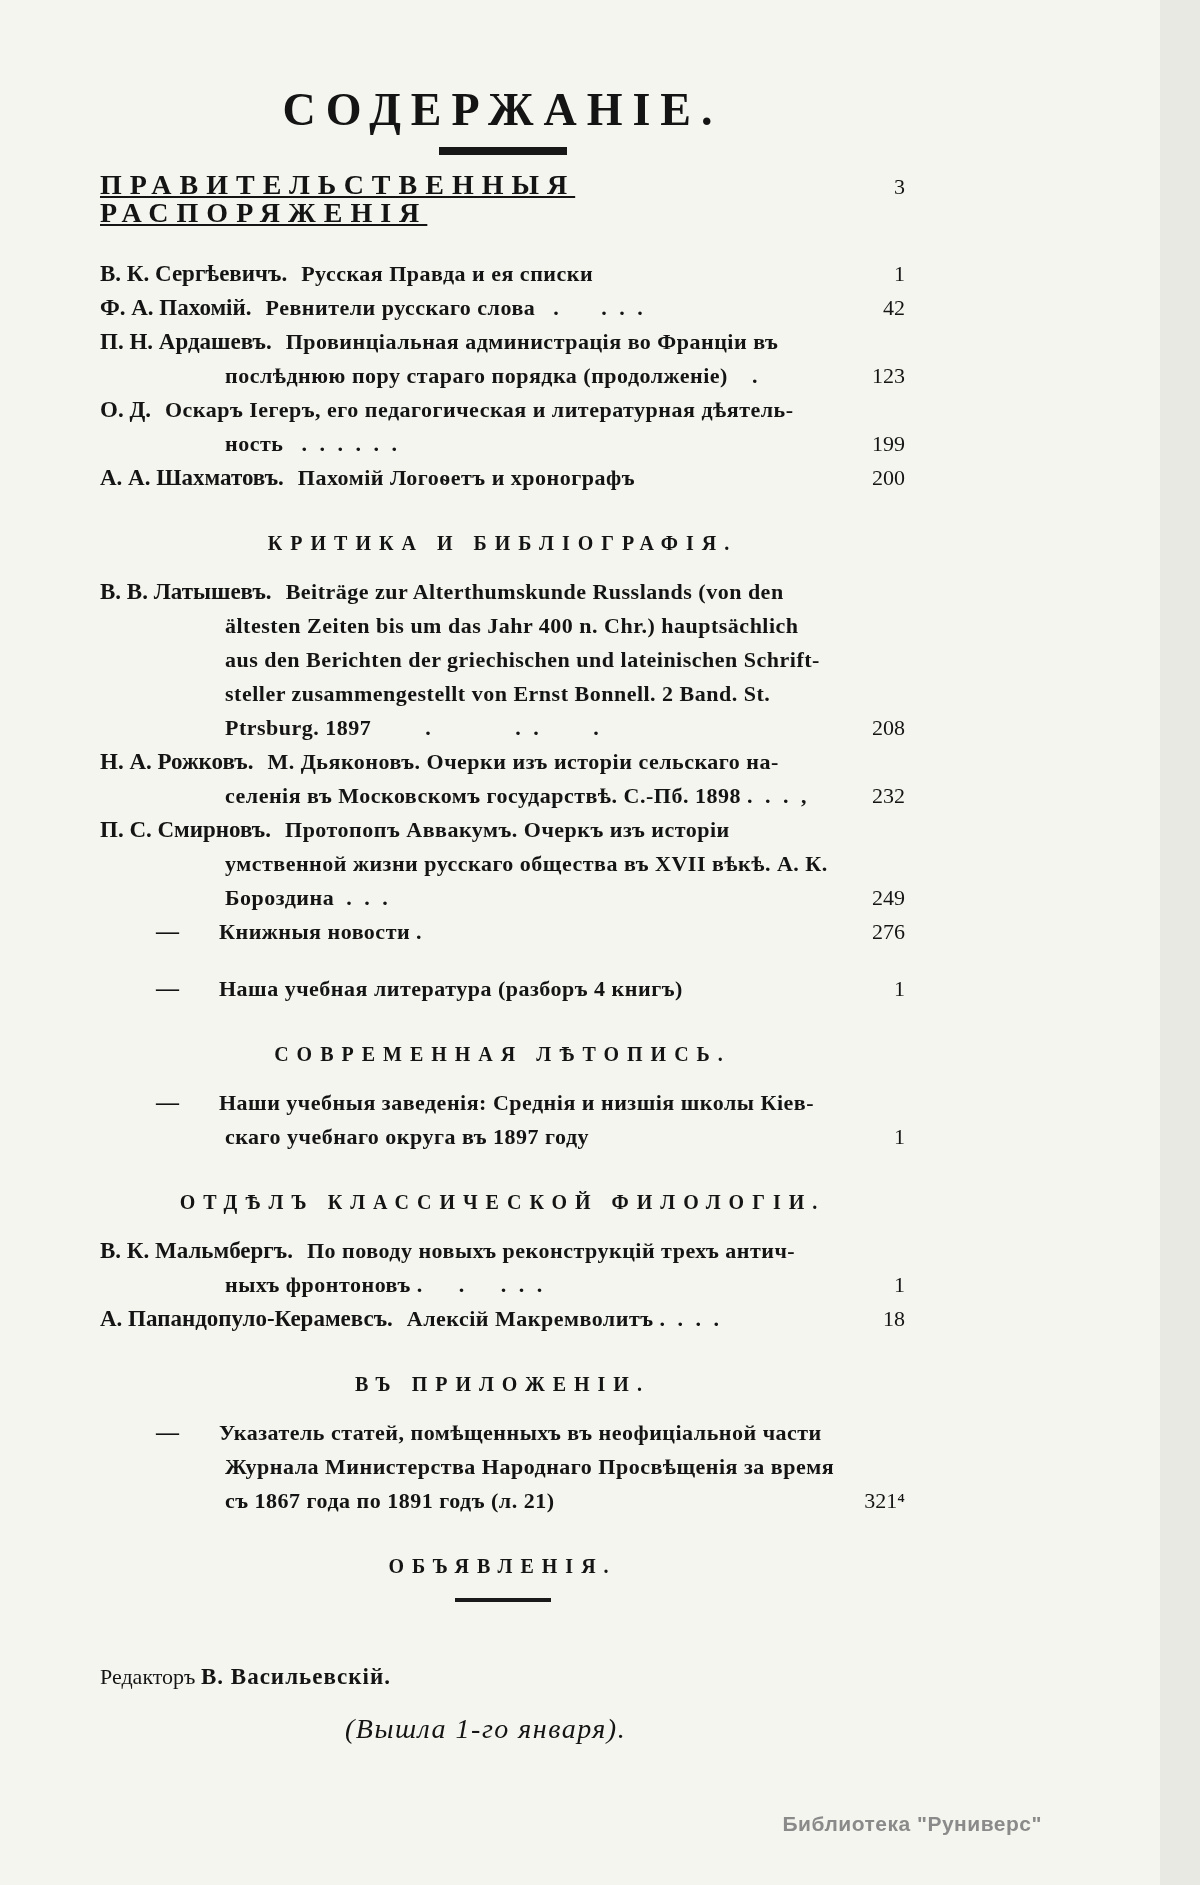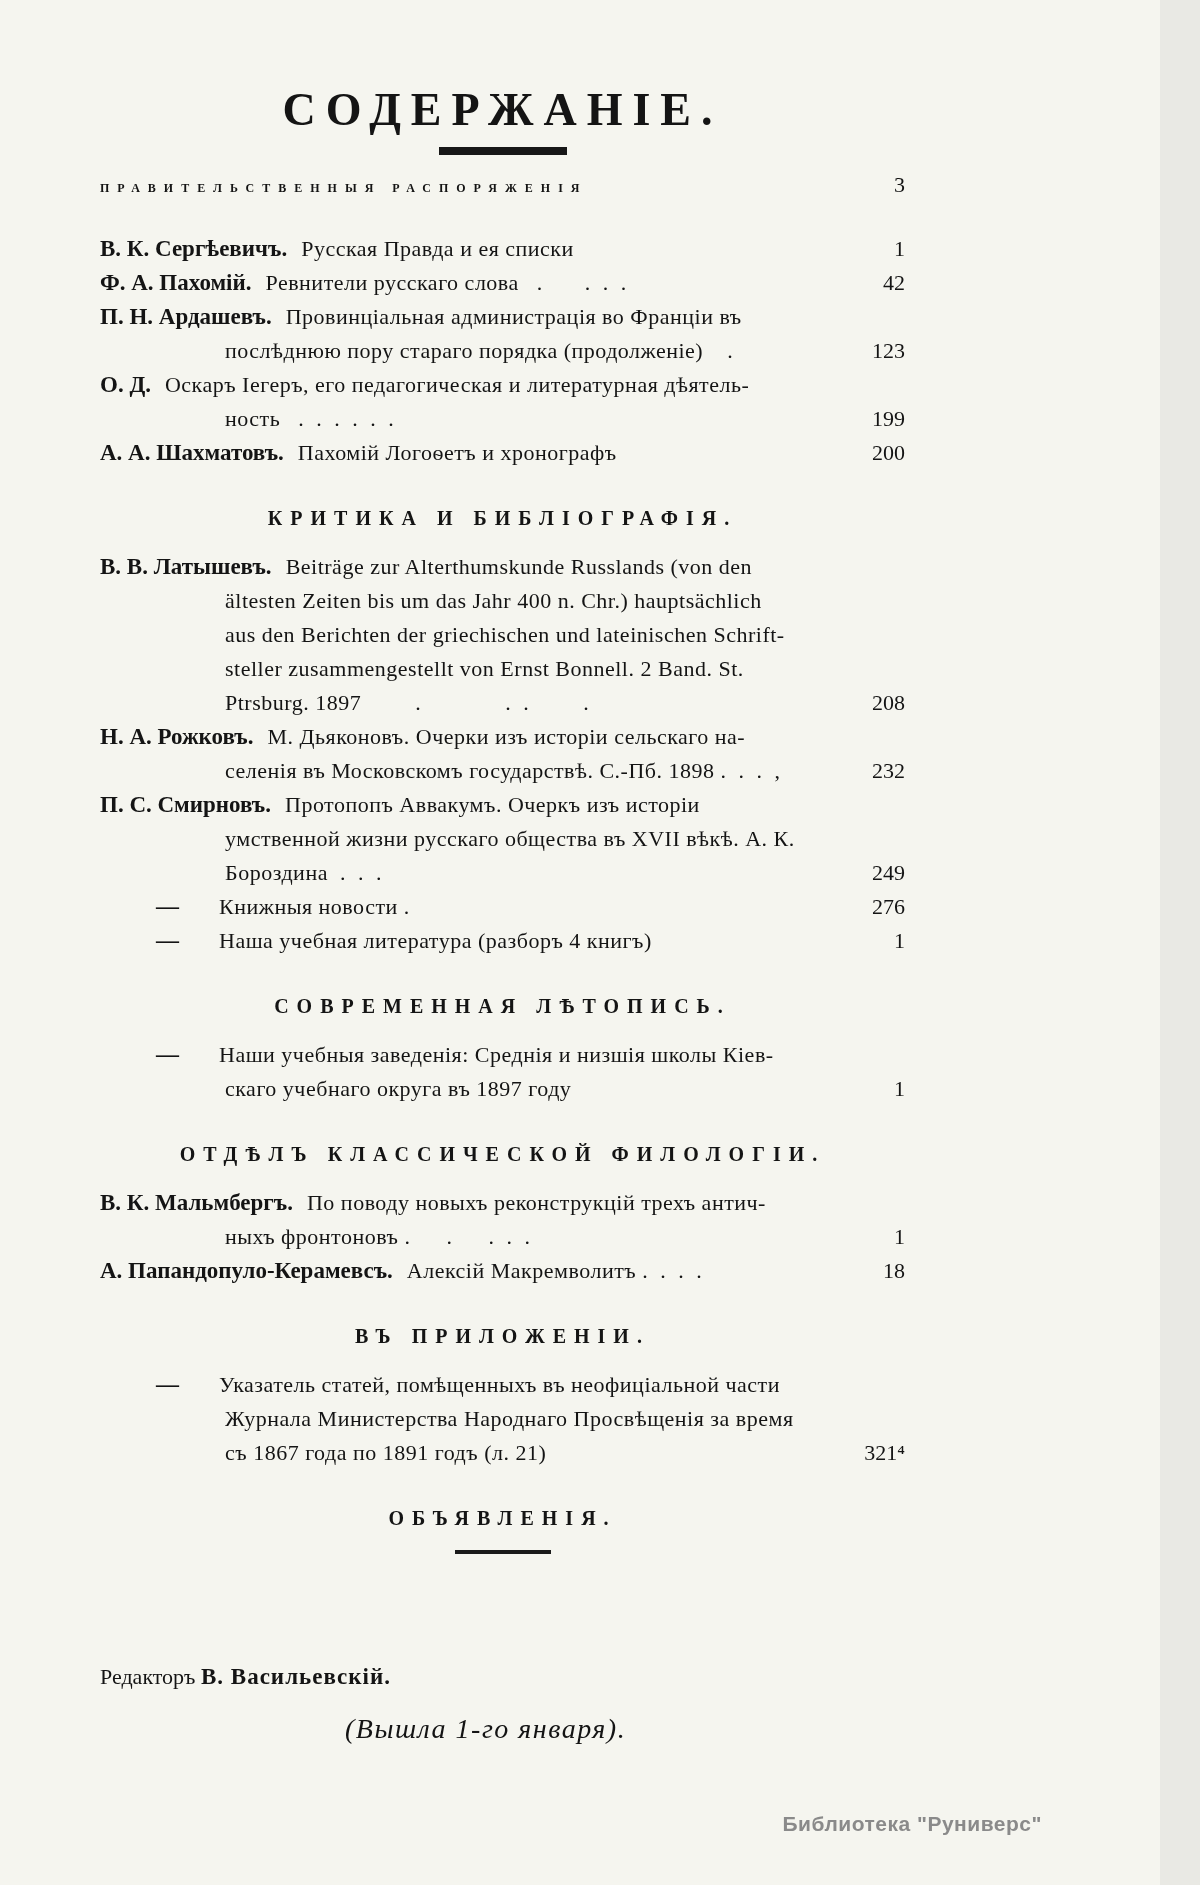--- a/index.html
+++ b/index.html
@@ -35,23 +35,24 @@
     margin:13px auto 0 auto;
   }
   .gov-row{
     margin-top:16px;
     display:flex;
     justify-content:space-between;
     align-items:baseline;
     line-height:28px;
   }
   .gov-label{
-    font-size:12px;
+    font-size:28px;
     font-weight:bold;
     letter-spacing:8px;
+    text-decoration:underline;
   }
   .pagenum{
     font-size:22px;
     font-weight:normal;
     letter-spacing:0;
   }
   .entries{margin-top:30px;}
   .entry{
     position:relative;
     padding-left:125px;
@@ -66,28 +67,29 @@
     white-space:nowrap;
   }
   .entry .author.dash{
     font-weight:bold;
     margin-left:56px;
     margin-right:40px;
   }
   .entry .title{
     white-space:pre-wrap;
     letter-spacing:0.5px;
+    font-weight:bold;
   }
   .entry .page{
     position:absolute;
     right:0;bottom:0;
     text-indent:0;
     font-size:22px;
   }
-  .gap-top{}
+  .gap-top{margin-top:23px;}
   .section-heading{
     margin:34px 0 18px 0;
     text-align:center;
     font-size:20px;
     font-weight:bold;
     letter-spacing:8px;
     line-height:28px;
     white-space:nowrap;
   }
   .ads-rule{

